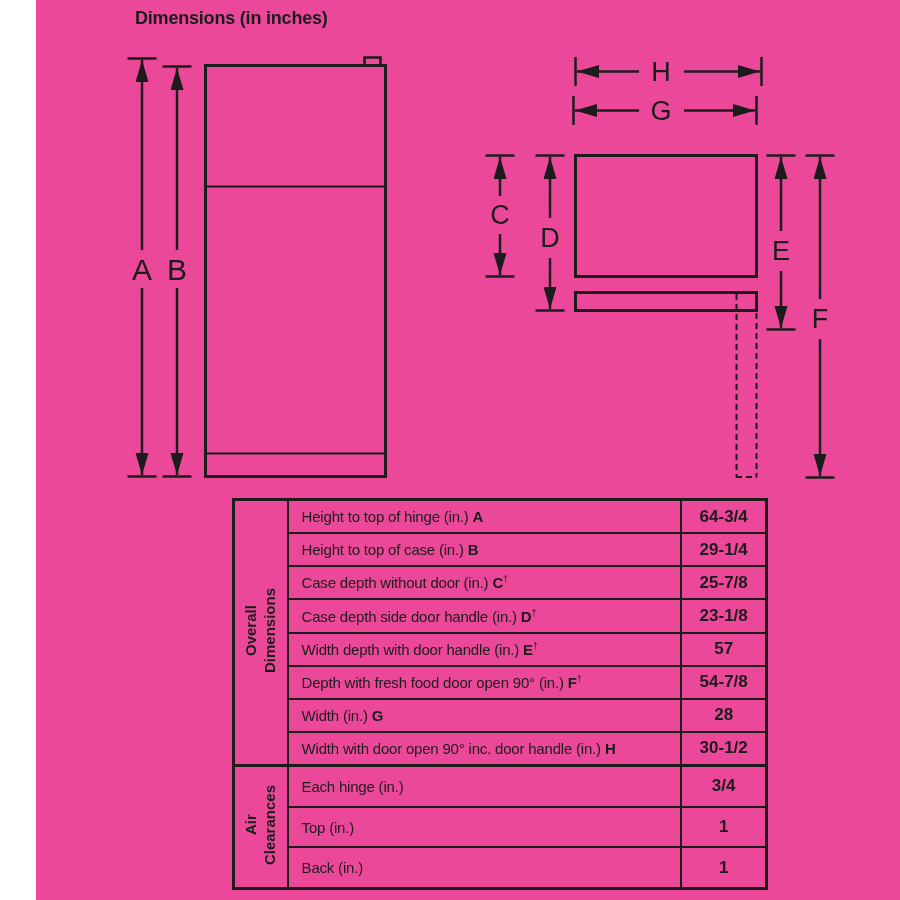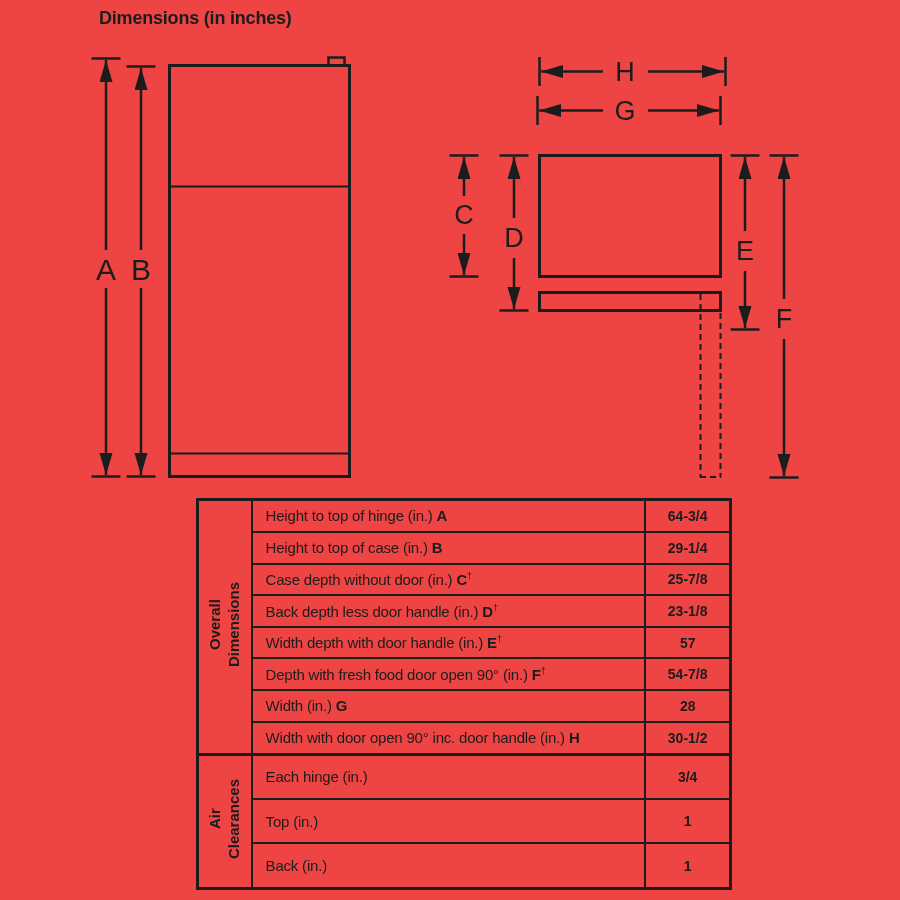--- a/index.html
+++ b/index.html
@@ -1,37 +1,37 @@
 <!DOCTYPE html>
 <html><head>
 <meta charset="utf-8">
 <style>
   html,body{margin:0;padding:0;background:#ffffff;}
   body{width:900px;height:900px;position:relative;font-family:"Liberation Sans",sans-serif;color:#1c1c1c;}
-  .page{position:absolute;inset:0;background:#ef4444;}
+  .page{position:absolute;inset:0;background:#ec4899;margin-left:36px;}
 
   .title{position:absolute;left:99px;top:8px;font-size:18px;font-weight:bold;letter-spacing:-0.2px;}
 
   svg.diagram{position:absolute;left:0;top:0;}
   svg text{font-family:"Liberation Sans",sans-serif;fill:#1c1c1c;}
   .dimletter{font-size:27px;}
   .dimletter-big{font-size:30px;}
 
   table.spec{position:absolute;left:196px;top:498px;width:536px;height:392px;
     border-collapse:collapse;table-layout:fixed;}
   table.spec{border:3px solid #1c1c1c;}
   table.spec td{border:2px solid #1c1c1c;overflow:hidden;}
   table.spec tr.section-start td{border-top:3px solid #1c1c1c;}
   td.side{width:54px;text-align:center;vertical-align:middle;}
   .vlabel{display:inline-block;writing-mode:vertical-rl;transform:rotate(180deg);
     font-weight:bold;font-size:15px;line-height:1.25;text-align:center;letter-spacing:0;}
   td.desc{padding-left:13px;font-size:15px;letter-spacing:-0.2px;vertical-align:middle;}
   td.desc .letter{font-weight:bold;margin-left:4px;}
   td.desc sup{font-size:9px;line-height:0;}
-  td.val{width:85px;text-align:center;vertical-align:middle;font-weight:bold;font-size:14px;}
+  td.val{width:85px;text-align:center;vertical-align:middle;font-weight:bold;font-size:17px;}
 </style>
 </head>
 <body>
 
 <div class="page">
 
   <div class="title">Dimensions (in inches)</div>
 
   <svg class="diagram" width="900" height="500" viewBox="0 0 900 500">
     <defs>
@@ -146,21 +146,21 @@
       </tr>
       <tr>
         <td class="desc"><span>Height to top of case (in.)</span><b class="letter">B</b><sup></sup></td>
         <td class="val">29-1/4</td>
       </tr>
       <tr>
         <td class="desc"><span>Case depth without door (in.)</span><b class="letter">C</b><sup>†</sup></td>
         <td class="val">25-7/8</td>
       </tr>
       <tr>
-        <td class="desc"><span>Back depth less door handle (in.)</span><b class="letter">D</b><sup>†</sup></td>
+        <td class="desc"><span>Case depth side door handle (in.)</span><b class="letter">D</b><sup>†</sup></td>
         <td class="val">23-1/8</td>
       </tr>
       <tr>
         <td class="desc"><span>Width depth with door handle (in.)</span><b class="letter">E</b><sup>†</sup></td>
         <td class="val">57</td>
       </tr>
       <tr>
         <td class="desc"><span>Depth with fresh food door open 90° (in.)</span><b class="letter">F</b><sup>†</sup></td>
         <td class="val">54-7/8</td>
       </tr>

